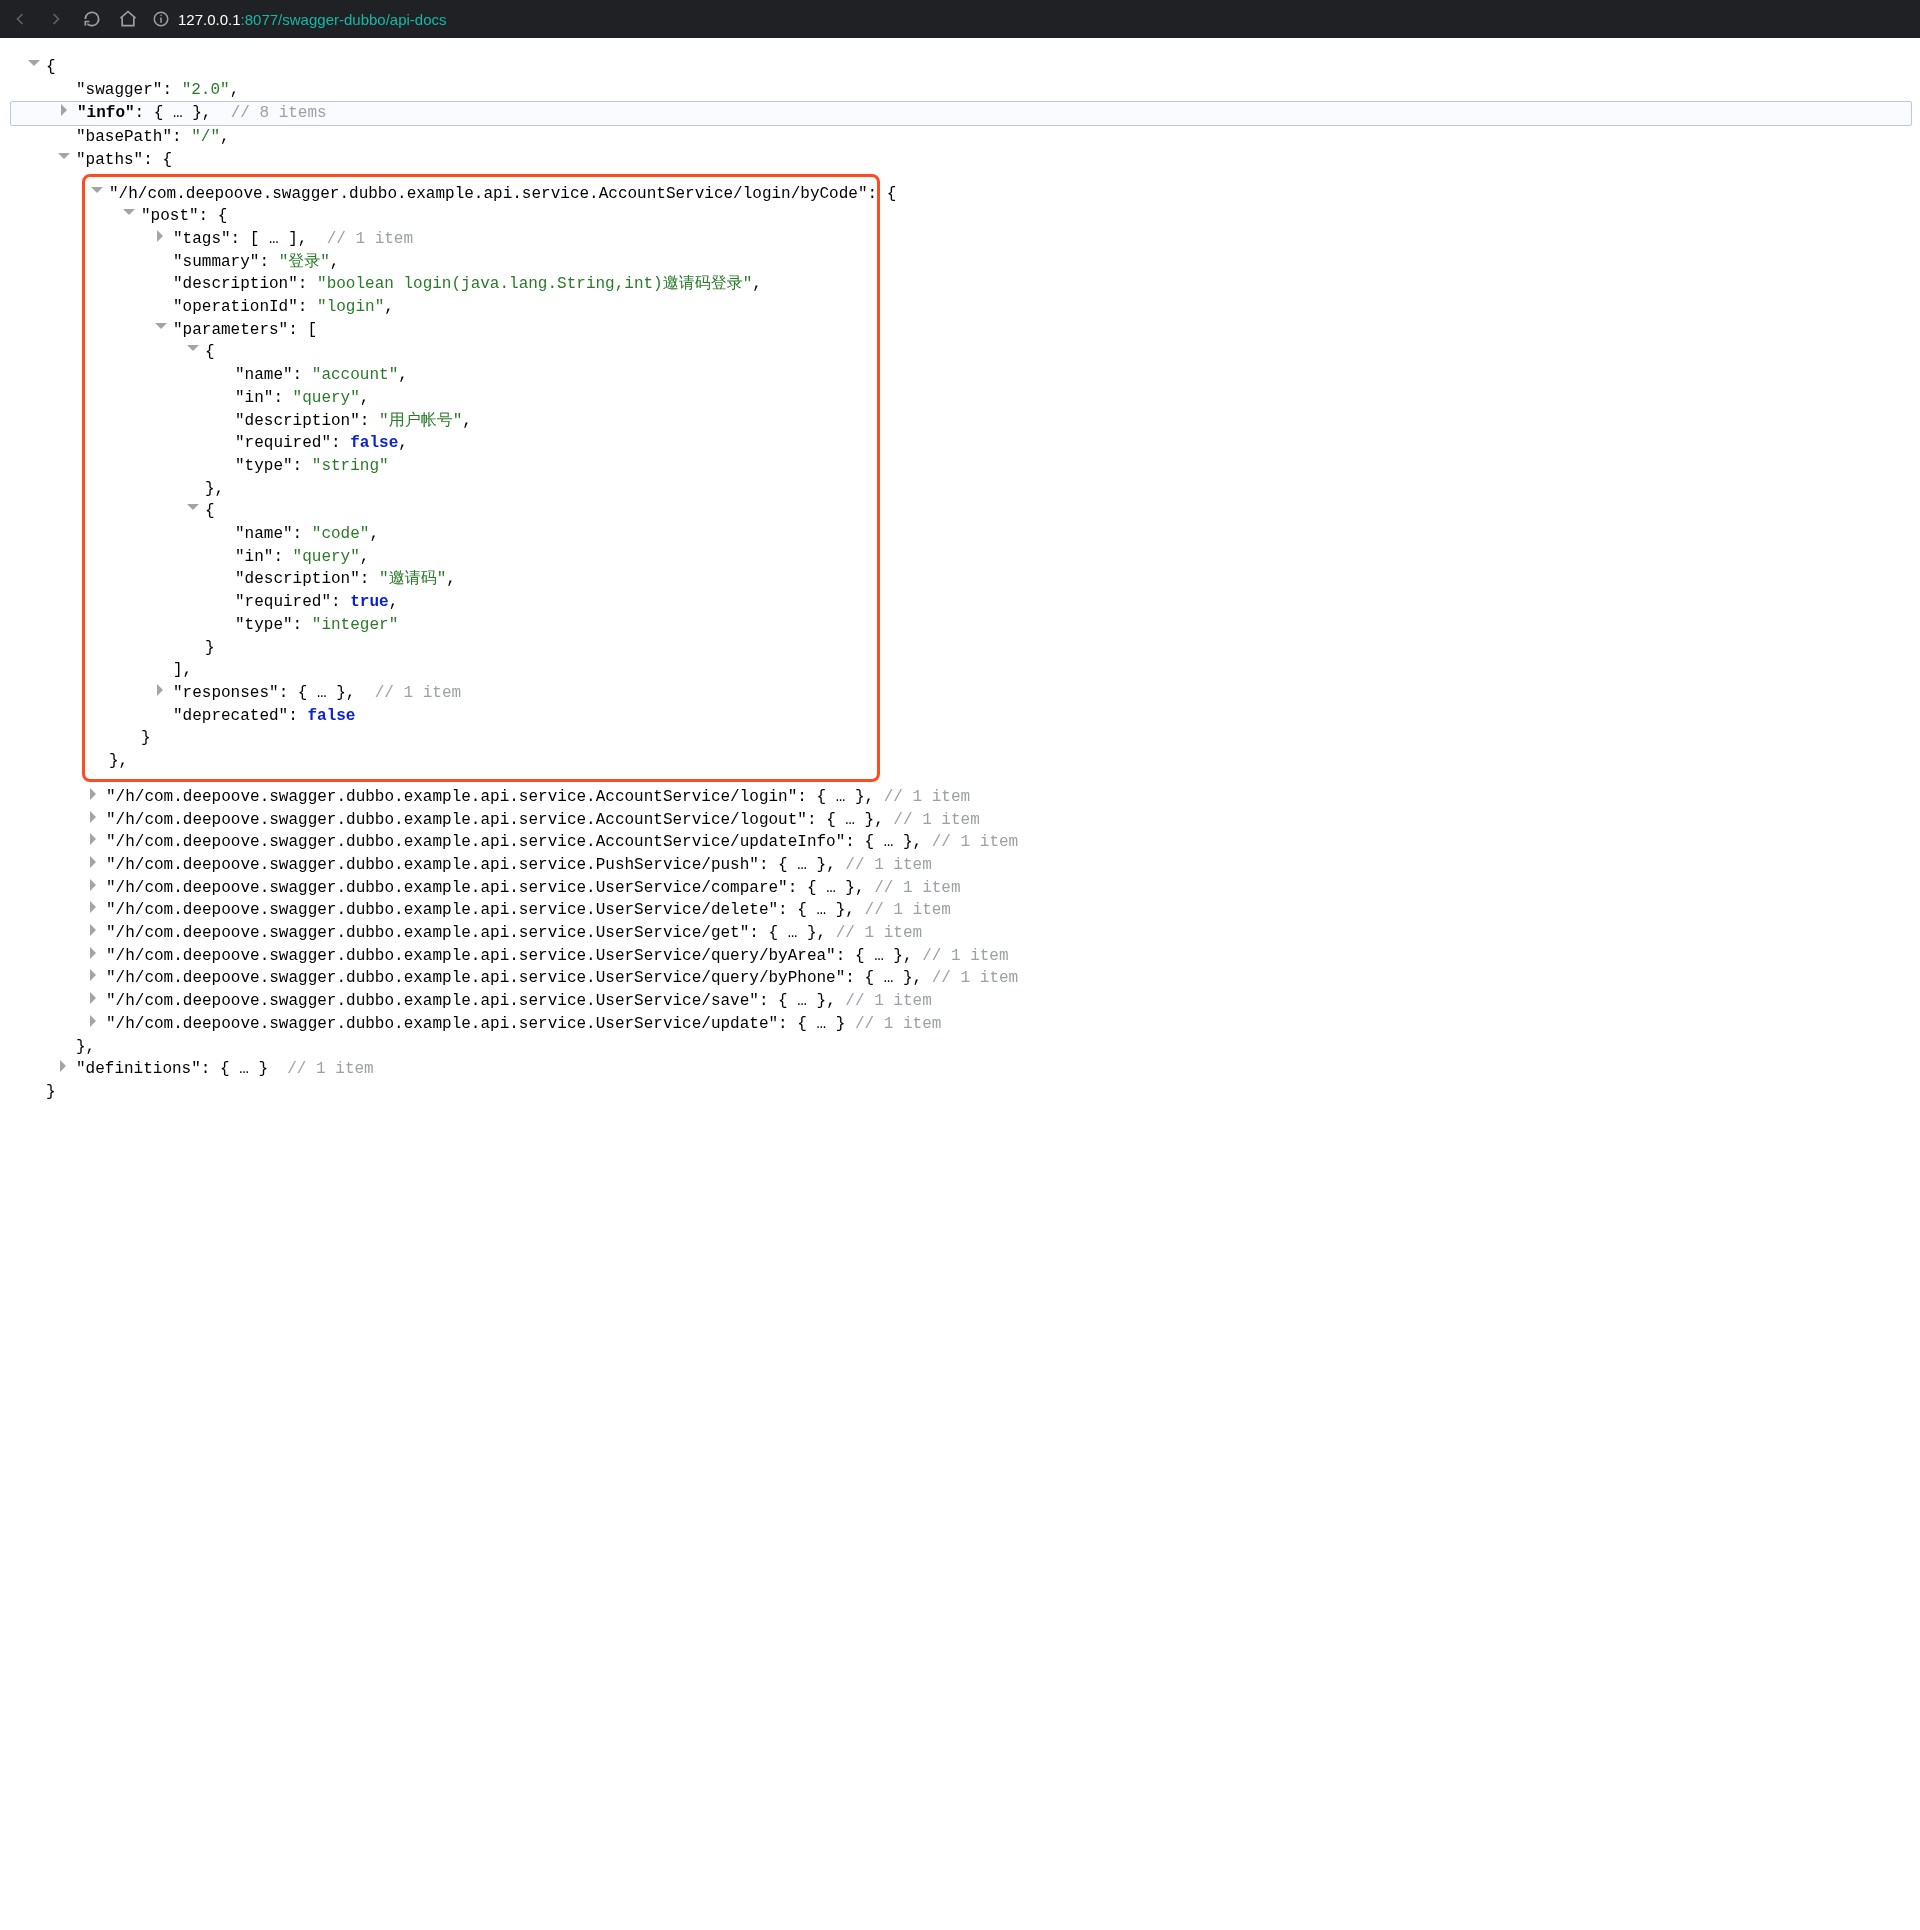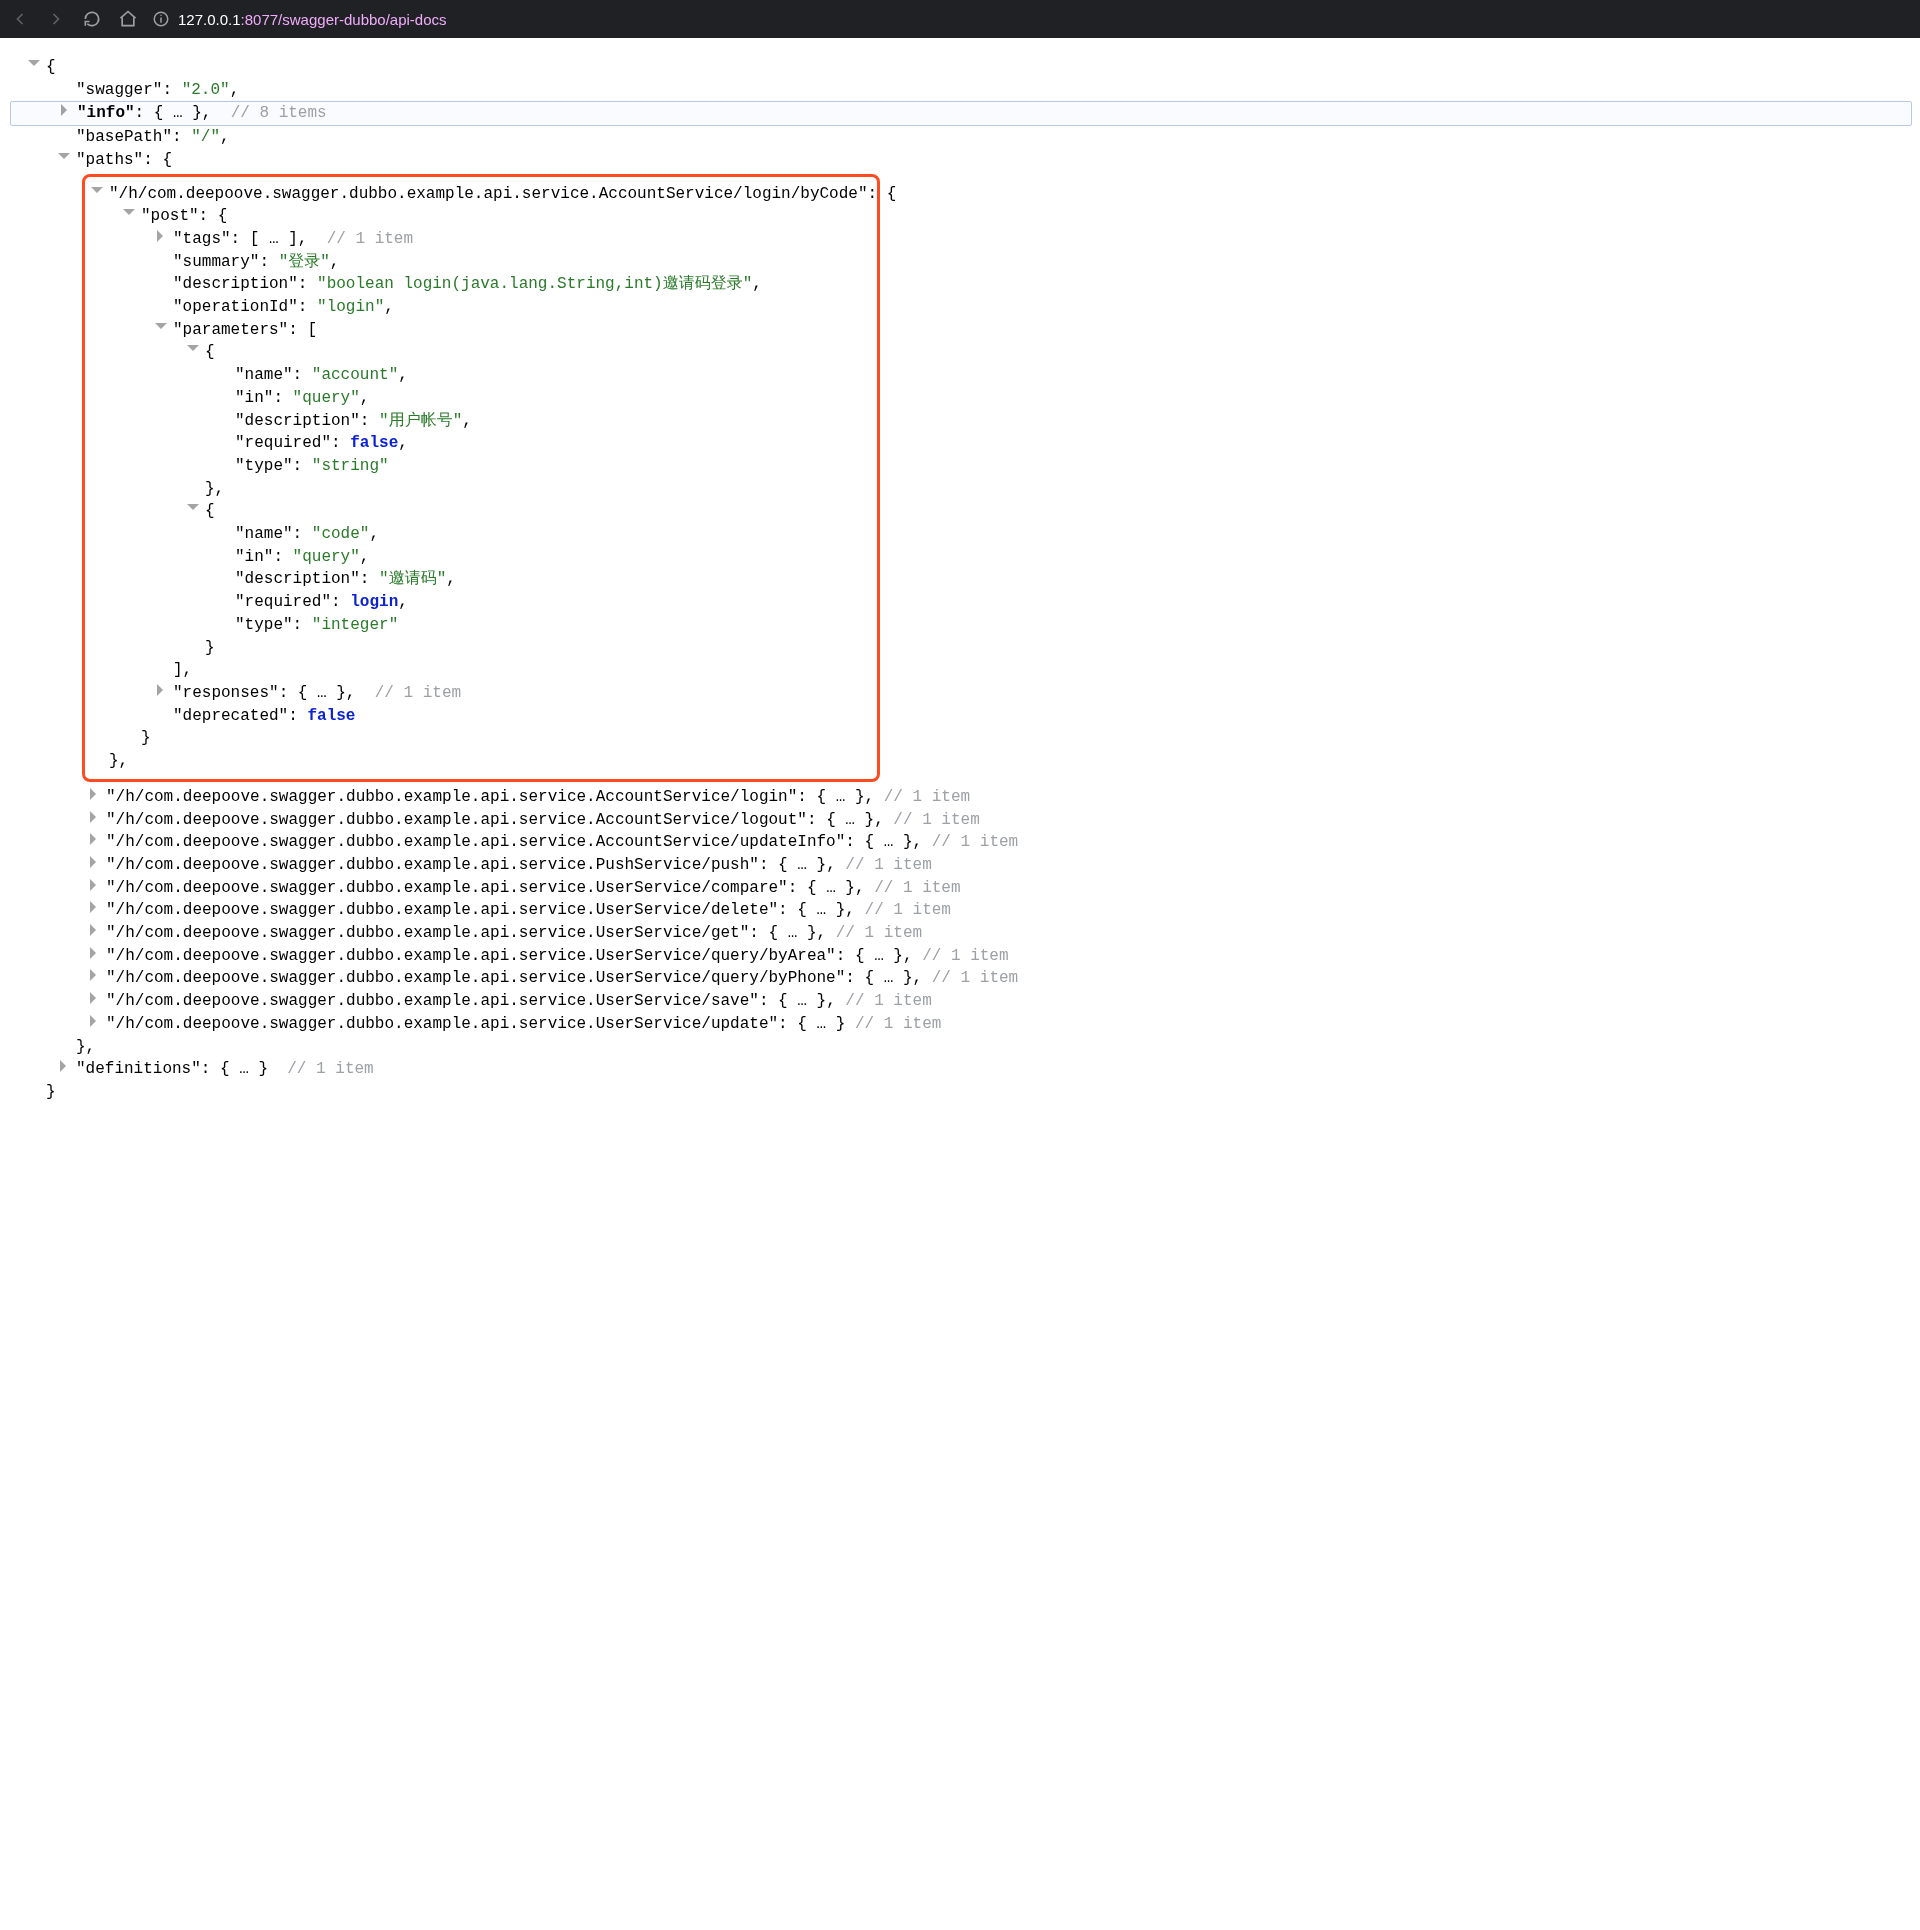--- a/index.html
+++ b/index.html
@@ -37,21 +37,21 @@
     gap: 8px;
     color: #e8eaed;
     font-family: -apple-system, Arial, sans-serif;
     font-size: 15px;
   }
   .chrome-url .info-ic {
     color: #9aa0a6;
     display: inline-flex;
     align-items: center;
   }
-  .url-dim { color: #f0abfc; }
+  .url-dim { color: #14b8a6; }
   .url-bright { color: #ffffff; }
 
   
   .json-view {
     padding: 18px 6px 40px 10px;
     line-height: 22.7px;
     font-size: 16px;
     white-space: nowrap;
   }
   .row {
@@ -254,21 +254,21 @@
       <div class="row" style="padding-left:150px;">
         <span class="k">"name"</span><span class="p">: </span><span class="s">"code"</span><span class="p">,</span>
       </div>
       <div class="row" style="padding-left:150px;">
         <span class="k">"in"</span><span class="p">: </span><span class="s">"query"</span><span class="p">,</span>
       </div>
       <div class="row" style="padding-left:150px;">
         <span class="k">"description"</span><span class="p">: </span><span class="s">"邀请码"</span><span class="p">,</span>
       </div>
       <div class="row" style="padding-left:150px;">
-        <span class="k">"required"</span><span class="p">: </span><span class="b">login</span><span class="p">,</span>
+        <span class="k">"required"</span><span class="p">: </span><span class="b">true</span><span class="p">,</span>
       </div>
       <div class="row" style="padding-left:150px;">
         <span class="k">"type"</span><span class="p">: </span><span class="s">"integer"</span>
       </div>
       <div class="row" style="padding-left:120px;">
         <span class="p">}</span>
       </div>
 
       <div class="row" style="padding-left:88px;">
         <span class="p">],</span>

